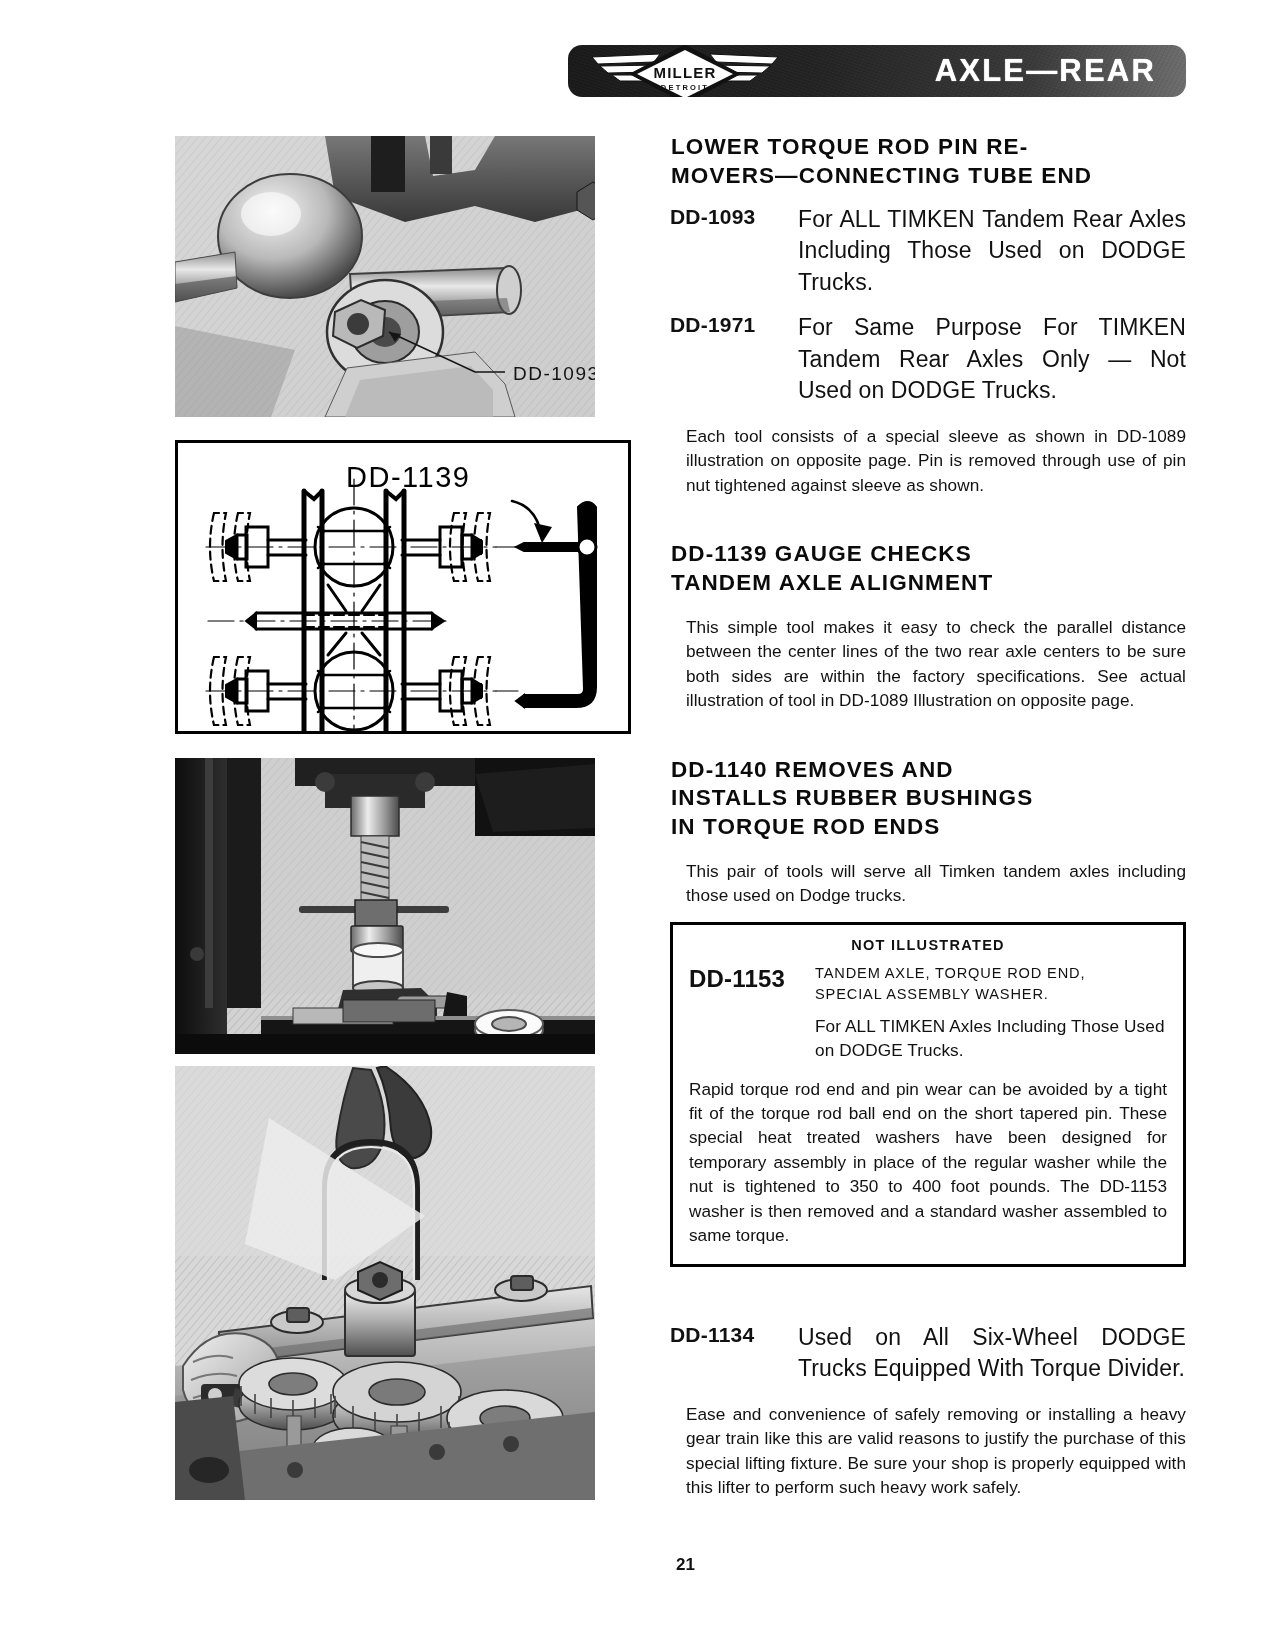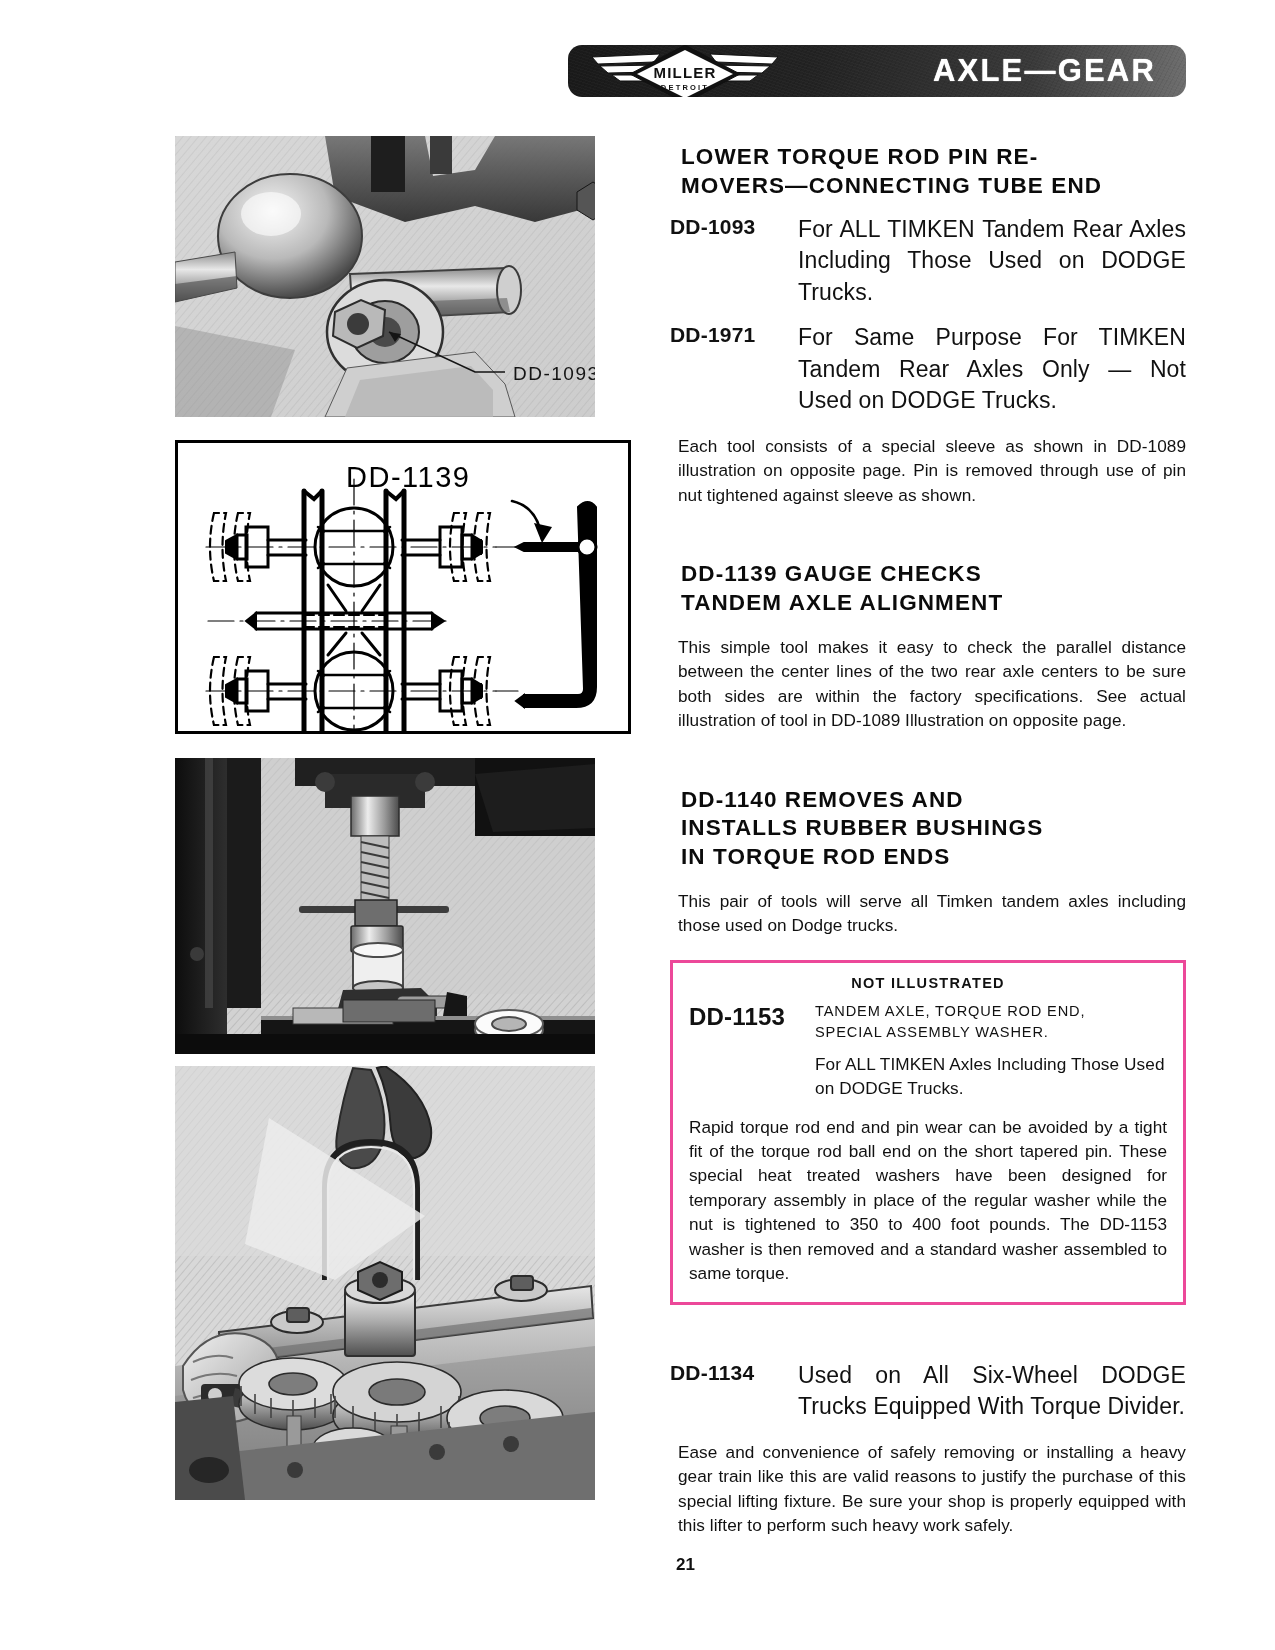--- a/index.html
+++ b/index.html
@@ -79,21 +79,21 @@
   #diagram-dd1139 svg { display: block; width: 100%; height: 100%; }
 
   
   #text-column {
     position: absolute;
     left: 670px;
     top: 132px;
     width: 516px;
   }
   h2.section-head {
-    margin: 11px;
+    margin: 1px;
     font-size: 22.5px;
     font-weight: bold;
     letter-spacing: 1.1px;
     line-height: 1.28;
     color: #0b0b0b;
   }
   .kv-row {
     display: flex;
     margin-top: 13px;
   }
@@ -105,32 +105,32 @@
     line-height: 1.25;
   }
   .kv-text {
     flex: 1;
     font-size: 23px;
     line-height: 1.38;
     text-align: justify;
     letter-spacing: .1px;
   }
   p.body-par {
-    margin: 17px 0 0 8px;
+    margin: 17px 0 0 16px;
     font-size: 17.2px;
     line-height: 1.42;
     text-align: justify;
     letter-spacing: .05px;
   }
   .block-gap-lg { height: 42px; }
 
   
   #not-illustrated-box {
-    margin-top: 22px;
-    border: 3px solid #ec4899;
+    margin-top: 14px;
+    border: 3px solid #000000;
     padding: 12px 16px 16px 16px;
     box-sizing: border-box;
   }
   #ni-title {
     text-align: center;
     font-size: 14.5px;
     font-weight: bold;
     letter-spacing: 1.3px;
     margin-bottom: 10px;
   }
@@ -198,21 +198,21 @@
         <path d="M168 34 L124 34 L128 40 L160 40 Z"></path>
       </g>
 
       <polygon points="95,4 150,33 95,62 40,33" fill="#111" stroke="#111" stroke-width="1"></polygon>
       <polygon points="95,9 143,33 95,57 47,33" fill="#ffffff"></polygon>
       <text x="95" y="37" text-anchor="middle" fill="#111" font-family="Liberation Sans, sans-serif" font-size="15" font-weight="bold" letter-spacing="1.2">MILLER</text>
       <text x="95" y="49" text-anchor="middle" fill="#111" font-family="Liberation Sans, sans-serif" font-size="7.5" font-weight="bold" letter-spacing="2.2">DETROIT</text>
     </svg>
   </div>
 
-  <div id="header-title">AXLE—GEAR</div>
+  <div id="header-title">AXLE—REAR</div>
 </div>
 
 <div class="photo" id="photo-1" style="left:175px; top:136px; width:420px; height:281px;">
   <svg viewBox="0 0 420 281" preserveAspectRatio="none" xmlns="http://www.w3.org/2000/svg">
     <defs>
       <linearGradient id="p1bg" x1="0" y1="0" x2="1" y2="1">
         <stop offset="0" stop-color="#d9d9d9"></stop>
           <stop offset="1" stop-color="#c2c2c2"></stop>
       </linearGradient>
       <radialGradient id="ball1" cx="38%" cy="30%" r="70%">

